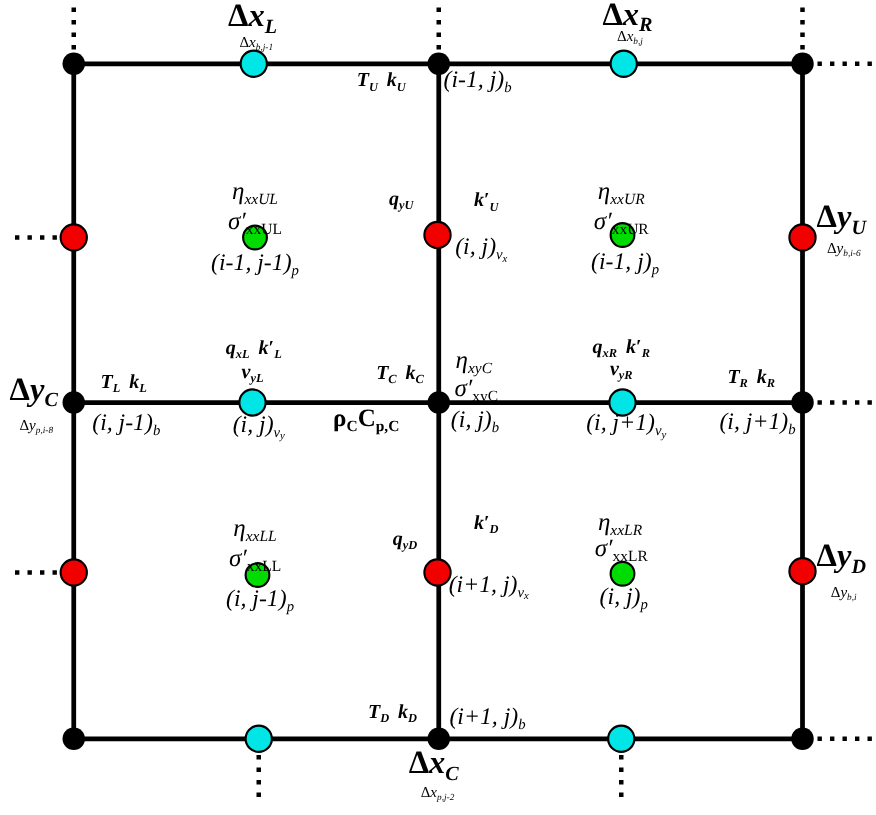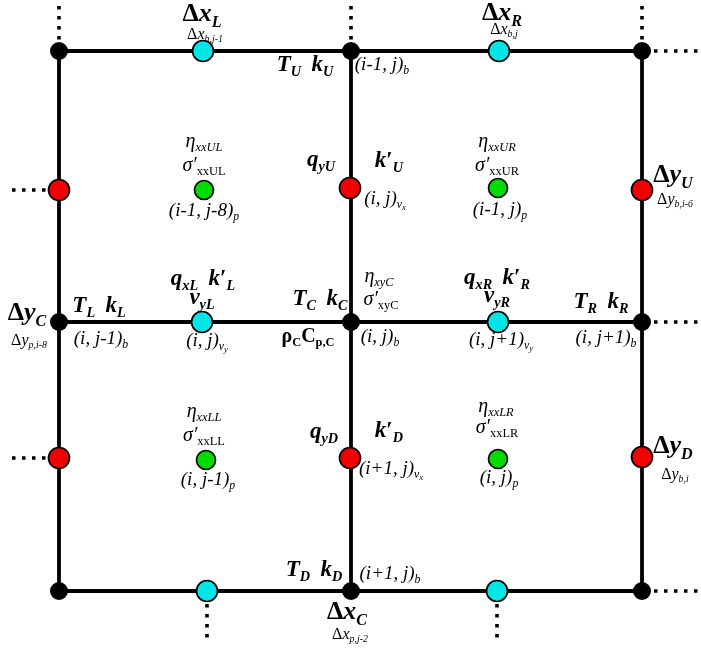--- a/index.html
+++ b/index.html
@@ -15,23 +15,23 @@
   .gd{stroke:var(--line,#000000);stroke-width:3.6;fill:none;stroke-dasharray:3.5 6.5;}
   .nd-b{fill:var(--node_black,#000000);}
   .nd-c{fill:var(--node_cyan,#00e6e6);stroke:var(--line,#000000);stroke-width:1.7;}
   .nd-r{fill:var(--node_red,#f20000);stroke:var(--line,#000000);stroke-width:1.7;}
   .nd-g{fill:var(--node_green,#00dc00);stroke:var(--line,#000000);stroke-width:1.7;}
   .lbl{
     position:absolute;transform:translate(-50%,-50%);
     white-space:nowrap;line-height:0.95;letter-spacing:0;
   }
   .big  {font-size:26px;font-weight:bold;font-style:italic;}
-  .note {font-size:16px;font-style:italic;}
-  .math {font-size:23px;font-weight:bold;font-style:italic;}
-  .eta  {font-size:20px;font-style:italic;}
+  .note {font-size:12px;font-style:italic;}
+  .math {font-size:16px;font-weight:bold;font-style:italic;}
+  .eta  {font-size:20px;font-style:italic;margin-top:13px;}
   .coord{font-size:19px;font-style:italic;}
   .rho  {font-size:20px;font-weight:bold;font-style:normal;}
   .lbl .up{font-style:normal;}
   .lbl .sub{font-size:62%;vertical-align:-0.33em;}
   .lbl .ssub{font-size:45%;vertical-align:-0.72em;}
   .lbl .sp{display:inline-block;width:0.45em;}
 </style>
 </head>
 <body>
 
@@ -89,56 +89,56 @@
 
   <div class="lbl big" style="left:202px;top:15px"><span class="up">Δ</span><span>x</span><span class="sub">L</span></div>
   <div class="lbl note" style="left:205px;top:35px"><span class="up">Δ</span><span>x</span><span class="sub">b,j-1</span></div>
   <div class="lbl big" style="left:502px;top:14px"><span class="up">Δ</span><span>x</span><span class="sub">R</span></div>
   <div class="lbl note" style="left:504px;top:30px"><span class="up">Δ</span><span>x</span><span class="sub">b,j</span></div>
   <div class="lbl math" style="left:305px;top:66px"><span>T</span><span class="sub">U</span><span class="sp"></span><span>k</span><span class="sub">U</span></div>
   <div class="lbl coord" style="left:382px;top:66px"><span>(i-1, j)</span><span class="sub">b</span></div>
 
   <div class="lbl eta" style="left:204px;top:142px"><span>η</span><span class="sub">xxUL</span></div>
   <div class="lbl eta" style="left:204px;top:166px"><span>σ′</span><span class="sub up">xxUL</span></div>
-  <div class="lbl coord" style="left:204px;top:212px"><span>(i-1, j-8)</span><span class="sub">p</span></div>
+  <div class="lbl coord" style="left:204px;top:212px"><span>(i-1, j-1)</span><span class="sub">p</span></div>
 
   <div class="lbl math" style="left:321px;top:161px"><span>q</span><span class="sub">yU</span></div>
   <div class="lbl math" style="left:389px;top:162px"><span>k</span><span class="up">′</span><span class="sub">U</span></div>
   <div class="lbl coord" style="left:385px;top:200px"><span>(i, j)</span><span class="sub">v</span><span class="ssub">x</span></div>
 
   <div class="lbl eta" style="left:497px;top:142px"><span>η</span><span class="sub">xxUR</span></div>
   <div class="lbl eta" style="left:497px;top:166px"><span>σ′</span><span class="sub up">xxUR</span></div>
   <div class="lbl coord" style="left:500px;top:211px"><span>(i-1, j)</span><span class="sub">p</span></div>
   <div class="lbl big" style="left:673px;top:176px"><span class="up">Δ</span><span>y</span><span class="sub">U</span></div>
   <div class="lbl note" style="left:675px;top:200px"><span class="up">Δ</span><span>y</span><span class="sub">b,i-6</span></div>
 
   <div class="lbl big" style="left:27px;top:314px"><span class="up">Δ</span><span>y</span><span class="sub">C</span></div>
   <div class="lbl note" style="left:29px;top:341px"><span class="up">Δ</span><span>y</span><span class="sub">p,i-8</span></div>
   <div class="lbl math" style="left:99px;top:307px"><span>T</span><span class="sub">L</span><span class="sp"></span><span>k</span><span class="sub">L</span></div>
   <div class="lbl coord" style="left:101px;top:340px"><span>(i, j-1)</span><span class="sub">b</span></div>
   <div class="lbl math" style="left:203px;top:280px"><span>q</span><span class="sub">xL</span><span class="sp"></span><span>k</span><span class="up">′</span><span class="sub">L</span></div>
   <div class="lbl math" style="left:202px;top:299px"><span>v</span><span class="sub">yL</span></div>
   <div class="lbl coord" style="left:207px;top:342px"><span>(i, j)</span><span class="sub">v</span><span class="ssub">y</span></div>
   <div class="lbl math" style="left:320px;top:300px"><span>T</span><span class="sub">C</span><span class="sp"></span><span>k</span><span class="sub">C</span></div>
-  <div class="lbl rho" style="left:308px;top:337px"><span>ρ</span><span class="sub up">C</span><span>C</span><span class="sub up">p,C</span></div>
+  <div class="lbl rho" style="left:293px;top:337px"><span>ρ</span><span class="sub up">C</span><span>C</span><span class="sub up">p,C</span></div>
   <div class="lbl eta" style="left:379px;top:277px"><span>η</span><span class="sub">xyC</span></div>
   <div class="lbl eta" style="left:381px;top:300px"><span>σ′</span><span class="sub up">xyC</span></div>
   <div class="lbl coord" style="left:380px;top:338px"><span>(i, j)</span><span class="sub">b</span></div>
   <div class="lbl math" style="left:497px;top:279px"><span>q</span><span class="sub">xR</span><span class="sp"></span><span>k</span><span class="up">′</span><span class="sub">R</span></div>
   <div class="lbl math" style="left:497px;top:297px"><span>v</span><span class="sub">yR</span></div>
   <div class="lbl coord" style="left:501px;top:341px"><span>(i, j+1)</span><span class="sub">v</span><span class="ssub">y</span></div>
   <div class="lbl math" style="left:601px;top:303px"><span>T</span><span class="sub">R</span><span class="sp"></span><span>k</span><span class="sub">R</span></div>
   <div class="lbl coord" style="left:606px;top:339px"><span>(i, j+1)</span><span class="sub">b</span></div>
 
   <div class="lbl eta" style="left:204px;top:412px"><span>η</span><span class="sub">xxLL</span></div>
   <div class="lbl eta" style="left:204px;top:436px"><span>σ′</span><span class="sub up">xxLL</span></div>
   <div class="lbl coord" style="left:208px;top:481px"><span>(i, j-1)</span><span class="sub">p</span></div>
 
   <div class="lbl math" style="left:324px;top:433px"><span>q</span><span class="sub">yD</span></div>
-  <div class="lbl math" style="left:389px;top:432px"><span>k</span><span class="up">′</span><span class="sub">D</span></div>
+  <div class="lbl math" style="left:389px;top:420px"><span>k</span><span class="up">′</span><span class="sub">D</span></div>
   <div class="lbl coord" style="left:391px;top:470px"><span>(i+1, j)</span><span class="sub">v</span><span class="ssub">x</span></div>
 
   <div class="lbl eta" style="left:496px;top:407px"><span>η</span><span class="sub">xxLR</span></div>
   <div class="lbl eta" style="left:497px;top:428px"><span>σ′</span><span class="sub up">xxLR</span></div>
   <div class="lbl coord" style="left:499px;top:479px"><span>(i, j)</span><span class="sub">p</span></div>
   <div class="lbl big" style="left:673px;top:447px"><span class="up">Δ</span><span>y</span><span class="sub">D</span></div>
   <div class="lbl note" style="left:675px;top:475px"><span class="up">Δ</span><span>y</span><span class="sub">b,i</span></div>
 
   <div class="lbl math" style="left:314px;top:571px"><span>T</span><span class="sub">D</span><span class="sp"></span><span>k</span><span class="sub">D</span></div>
   <div class="lbl coord" style="left:390px;top:575px"><span>(i+1, j)</span><span class="sub">b</span></div>

